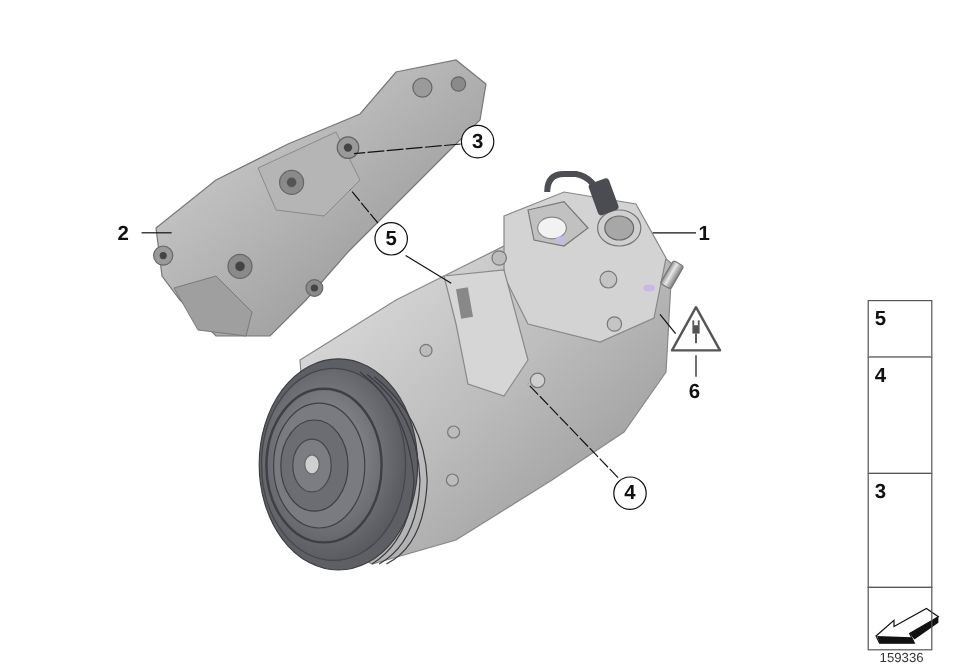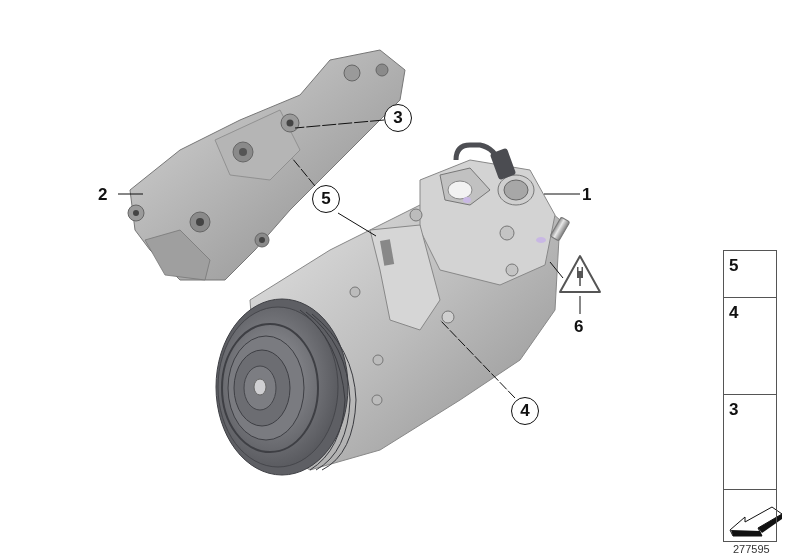--- a/index.html
+++ b/index.html
@@ -145,14 +145,14 @@
     <div class="num">5</div>
   </div>
   <div class="panel" style="top:297px;height:98px">
     <div class="num">4</div>
   </div>
   <div class="panel" style="top:394px;height:96px">
     <div class="num">3</div>
   </div>
   <div class="panel" style="top:489px;height:53px;background:transparent"></div>
 
-  <div class="diagram-id">277595</div>
+  <div class="diagram-id">159336</div>
 </div>
 
 </body></html>

